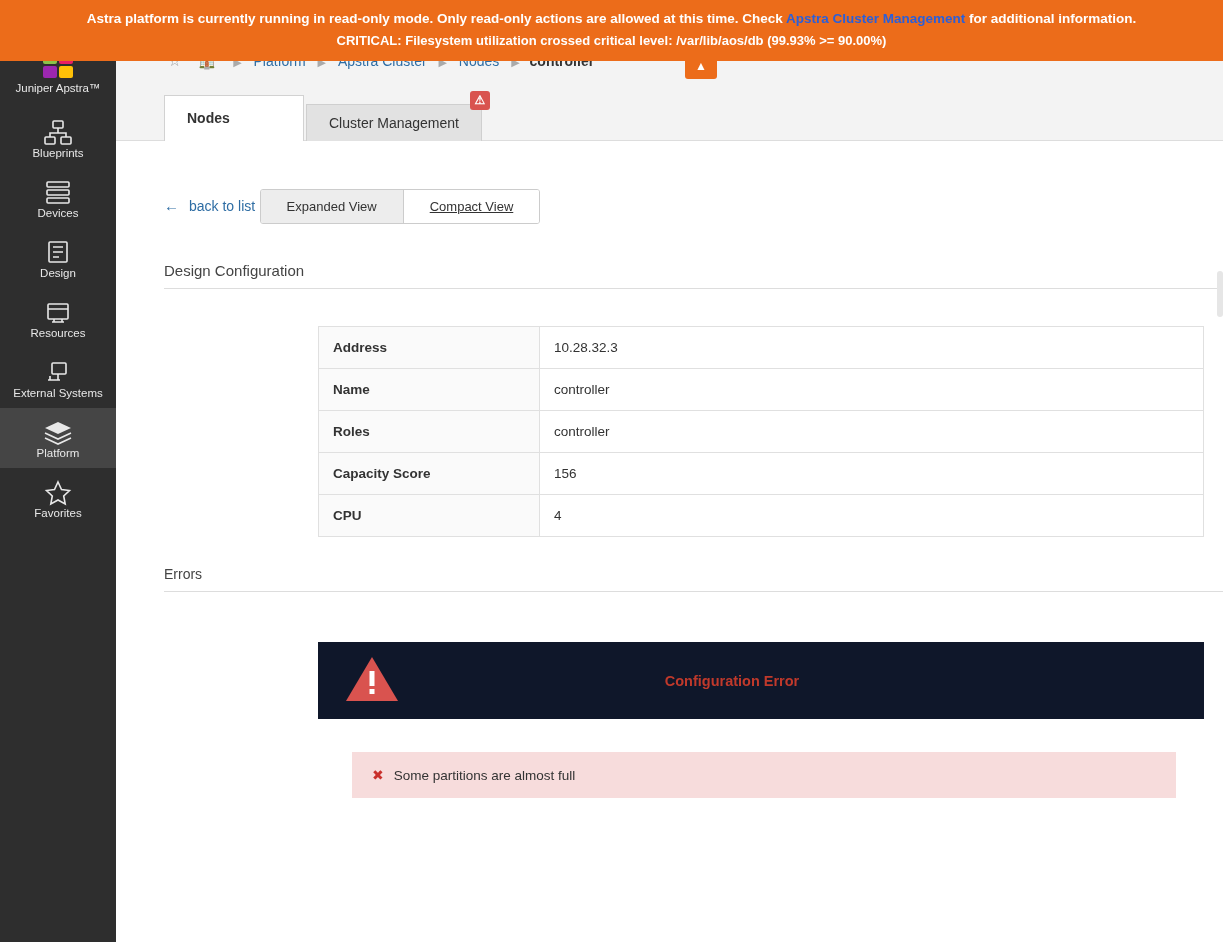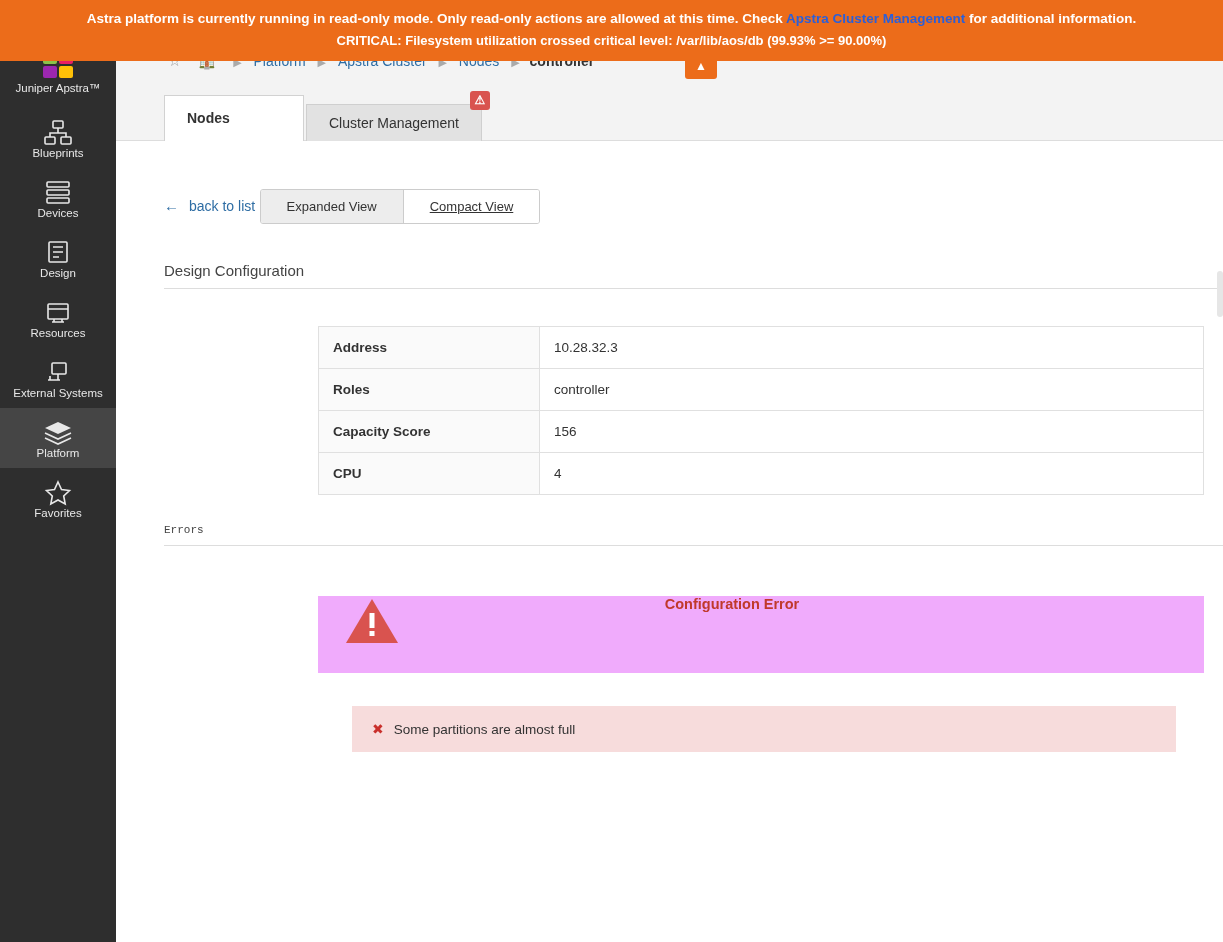--- a/index.html
+++ b/index.html
@@ -188,33 +188,33 @@
     border-radius: 3px;
     padding: 4px 10px 4px 8px;
     font-size: 12px;
     color: #555;
     margin-right: 9px;
   }
   .tag .tg { color: #888; margin-right: 6px; }
 
   .err-head {
     margin: 29px 0 0 0;
-    font-size: 11px;
+    font-size: 14px;
     color: #444;
     padding-bottom: 9px;
     border-bottom: 1px solid #ddd;
     width: 1059px;
-    font-family: Liberation Mono, monospace;
   }
   .err-card {
     margin: 50px 0 0 154px;
     width: 886px;
     height: 77px;
-    background: #f0abfc;
+    background: #0f172a;
     display: flex;
+    align-items: center;
   }
   .err-card .tri { margin-left: 26px; }
   .err-card .msg {
     flex: 1;
     text-align: center;
     color: #c0392b;
     font-weight: bold;
     font-size: 14.5px;
     margin-right: 140px;
   }
@@ -383,20 +383,24 @@
       <div>Compact View</div>
     </div>
 
     <div class="section-title">Design Configuration</div>
 
     <table class="kv">
       <tbody>
           <tr>
         <td class="k">Address</td>
         <td class="v">10.28.32.3</td>
+      </tr>
+      <tr>
+        <td class="k">Name</td>
+        <td class="v">controller</td>
       </tr>
       <tr>
         <td class="k">Roles</td>
         <td class="v">controller</td>
       </tr>
       <tr>
         <td class="k">Capacity Score</td>
         <td class="v">156</td>
       </tr>
       <tr>

